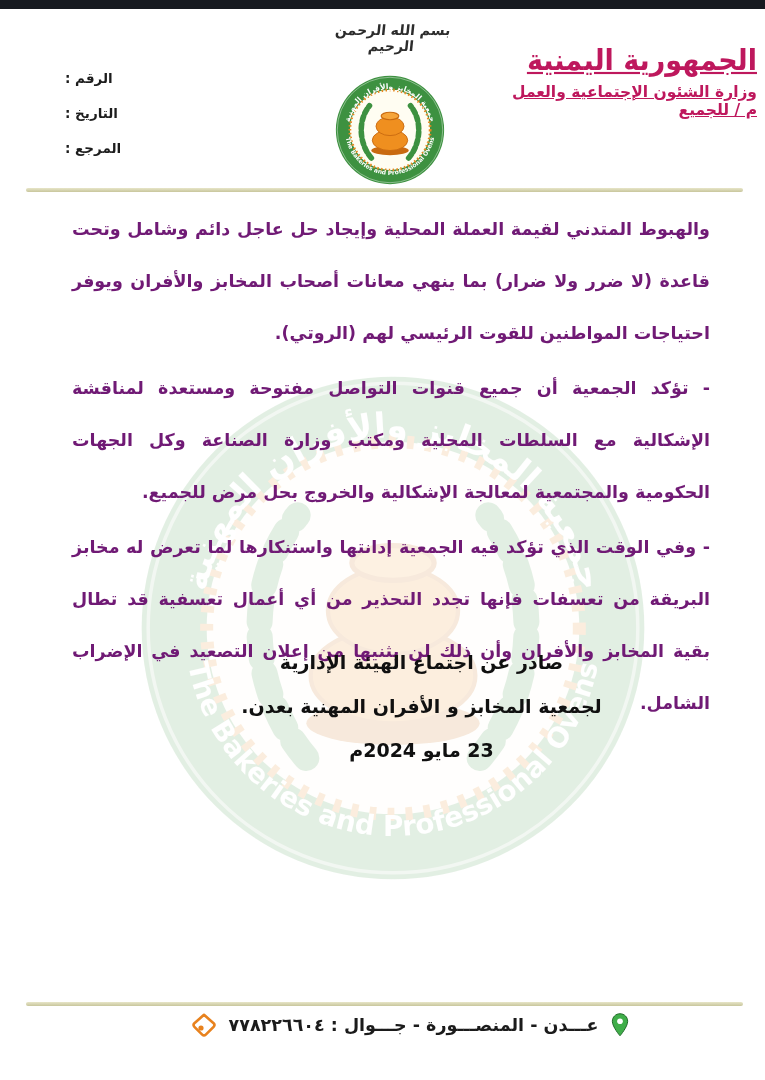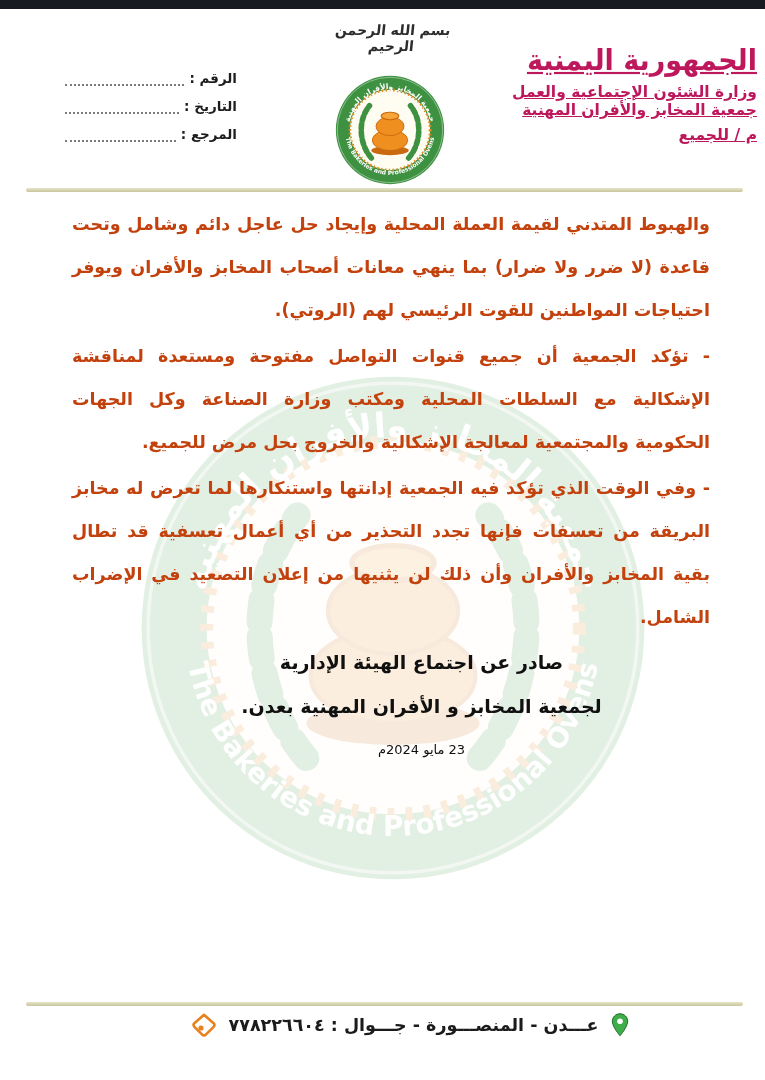--- a/index.html
+++ b/index.html
@@ -8,21 +8,21 @@
     font-family:"DejaVu Sans",sans-serif;direction:rtl;overflow:hidden;
   }
   .top-bar{position:absolute;top:0;left:0;width:765px;height:9px;background:#171a20;}
 
   
   .bismillah{
     position:absolute;top:22px;left:322px;width:140px;text-align:center;
     font-size:14px;font-weight:bold;color:#2c2c2c;transform:skewX(-6deg);
   }
   .header-fields{position:absolute;top:70px;right:528px;width:172px;}
-  .field-row{display:flex;direction:rtl;align-items:flex-end;gap:5px;margin-bottom:12px;}
+  .field-row{display:flex;direction:rtl;align-items:flex-end;gap:5px;margin-bottom:12px;flex-direction:column;}
   .field-label{font-size:13.5px;font-weight:bold;color:#1d1d1d;white-space:nowrap;}
   .field-dots{flex:1;border-bottom:2px dotted #7a7a7a;height:12px;}
 
   .logo-box{position:absolute;top:74px;left:334px;width:112px;height:112px;}
   .logo-box svg{width:112px;height:112px;display:block;}
 
   .header-right{position:absolute;top:44px;right:8px;width:280px;color:#be185d;text-decoration:underline;}
   .republic-title{font-size:27px;font-weight:bold;transform:scaleY(1.08);letter-spacing:1px;margin-bottom:8px;}
   .ministry{font-size:15.5px;font-weight:bold;}
   .association{font-size:15.5px;font-weight:bold;margin-bottom:7px;}
@@ -33,30 +33,30 @@
   .divider.top{top:188px;}
   .divider.bottom{top:1002px;}
 
   
   .watermark{position:absolute;left:133px;top:368px;width:520px;height:520px;opacity:0.14;z-index:1;}
   .watermark svg{width:520px;height:520px;}
 
   
   .body-text{
     position:absolute;top:203px;right:55px;left:72px;z-index:2;
-    font-size:17.5px;font-weight:bold;color:#c2410c;line-height:43px;
+    font-size:17.5px;font-weight:bold;color:#701a75;line-height:52px;
     text-align:justify;
   }
   .para{margin:0 0 3px 0;}
   .bullet{font-weight:bold;}
 
   
   .signature{position:absolute;top:640px;left:96px;right:18px;z-index:2;text-align:center;color:#101010;}
   .sig-line{font-size:19px;font-weight:bold;line-height:44px;}
-  .sig-date{font-size:13px;font-weight:normal;line-height:44px;}
+  .sig-date{font-size:19px;font-weight:bold;line-height:44px;}
 
   
   .footer{position:absolute;top:1012px;left:0;width:765px;z-index:2;
     display:flex;justify-content:center;align-items:center;gap:12px;direction:rtl;margin-left:28px;}
   .footer-text{font-size:17.5px;font-weight:bold;color:#1b1b1b;white-space:nowrap;}
   .footer svg{display:block;}
 </style>
 </head>
 <body>
 
@@ -107,21 +107,20 @@
 
   <div class="logo-box">
     <svg viewBox="0 0 120 120">
       <use href="#assoc-logo"></use>
     </svg>
   </div>
 
   <div class="header-right">
     <div class="republic-title">الجمهورية اليمنية</div>
     <div class="ministry">وزارة الشئون الإجتماعية والعمل</div>
-    <div class="association">جمعية المخابز والأفران المهنية</div>
     <div class="branch">م / للجميع</div>
   </div>
 
   <div class="divider top"></div>
 
   <div class="watermark">
     <svg viewBox="0 0 120 120">
       <use href="#assoc-logo"></use>
     </svg>
   </div>

